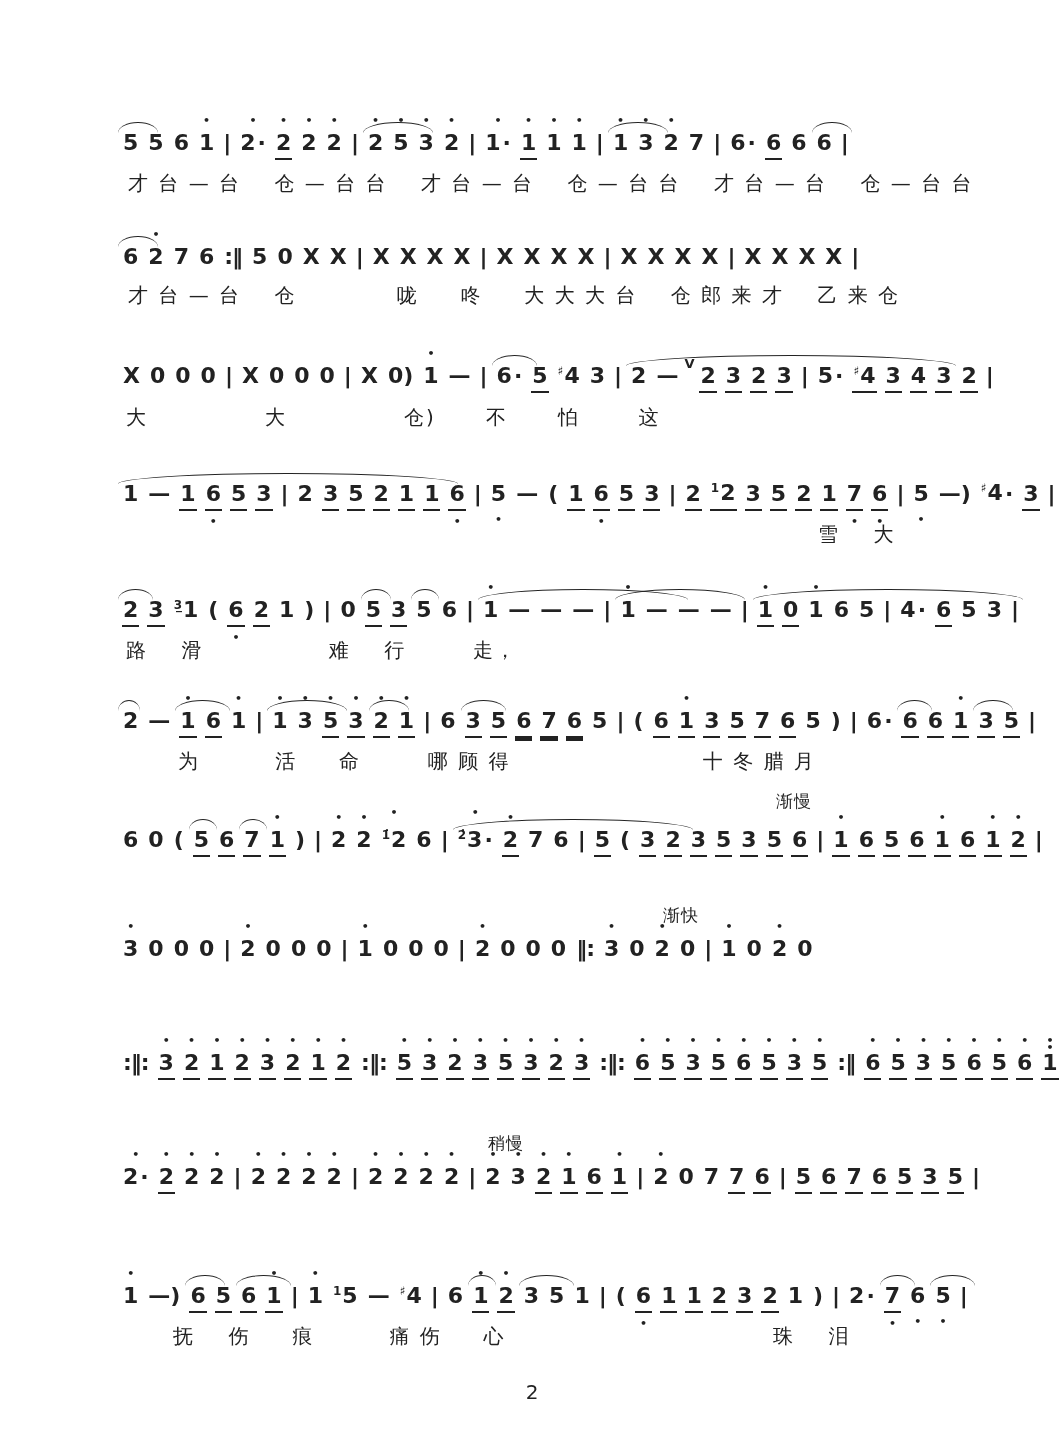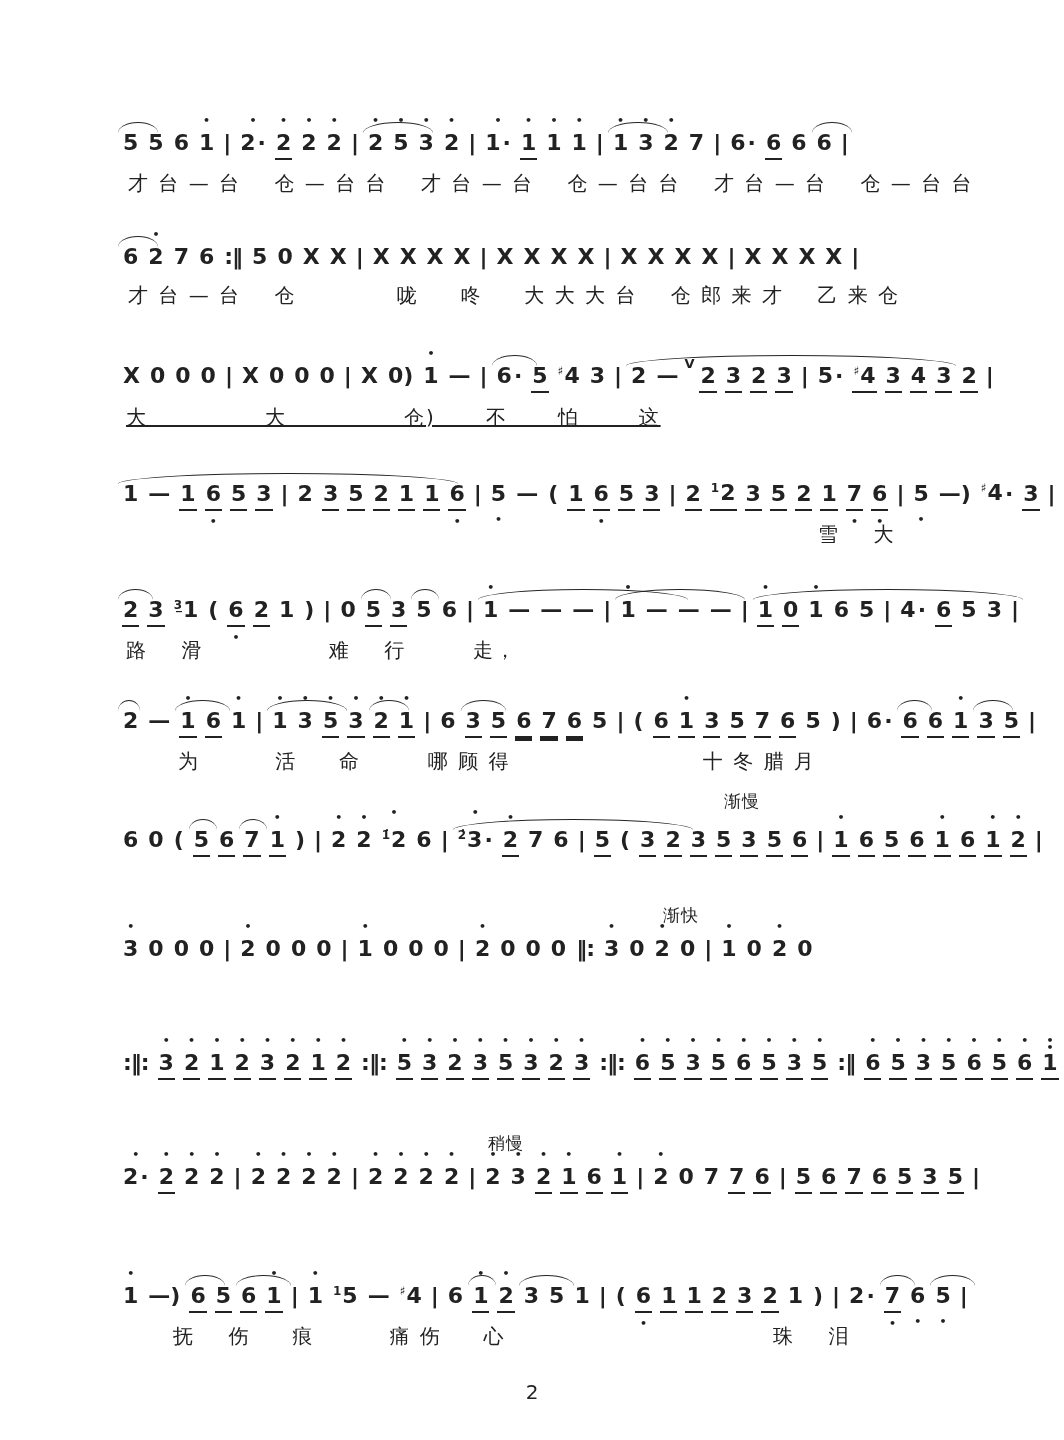--- a/index.html
+++ b/index.html
@@ -75,21 +75,21 @@
       <div class="line">
         <div class="notes"><span class="arc" style="width: 40px; margin-right: -40px;"></span><span class="tok"><span class="body">6</span></span><span class="tok"><span class="body">2</span><span class="above">
               <div>•</div>
             </span></span><span class="tok"><span class="body">7</span></span><span class="tok"><span class="body">6</span></span><span class="tok rep"><span class="body">:‖</span></span><span class="tok"><span class="body">5</span></span><span class="tok"><span class="body">0</span></span><span class="tok"><span class="body">X</span></span><span class="tok"><span class="body">X</span></span><span class="tok bar"><span class="body">|</span></span><span class="tok"><span class="body">X</span></span><span class="tok"><span class="body">X</span></span><span class="tok"><span class="body">X</span></span><span class="tok"><span class="body">X</span></span><span class="tok bar"><span class="body">|</span></span><span class="tok"><span class="body">X</span></span><span class="tok"><span class="body">X</span></span><span class="tok"><span class="body">X</span></span><span class="tok"><span class="body">X</span></span><span class="tok bar"><span class="body">|</span></span><span class="tok"><span class="body">X</span></span><span class="tok"><span class="body">X</span></span><span class="tok"><span class="body">X</span></span><span class="tok"><span class="body">X</span></span><span class="tok bar"><span class="body">|</span></span><span class="tok"><span class="body">X</span></span><span class="tok"><span class="body">X</span></span><span class="tok"><span class="body">X</span></span><span class="tok"><span class="body">X</span></span><span class="tok bar"><span class="body">|</span></span></div>
         <div class="lyrics" style="padding-left: 10px;">才 台 — 台    仓            咙     咚     大 大 大 台    仓 郎 来 才    乙 来 仓</div>
       </div>
       <div class="line">
         <div class="notes"><span class="tok"><span class="body">X</span></span><span class="tok"><span class="body">0</span></span><span class="tok"><span class="body">0</span></span><span class="tok"><span class="body">0</span></span><span class="tok bar"><span class="body">|</span></span><span class="tok"><span class="body">X</span></span><span class="tok"><span class="body">0</span></span><span class="tok"><span class="body">0</span></span><span class="tok"><span class="body">0</span></span><span class="tok bar"><span class="body">|</span></span><span class="tok"><span class="body">X</span></span><span class="tok"><span class="body">0)</span></span><span class="tok"><span class="body">1</span><span class="above">
               <div>•</div>
             </span></span><span class="tok"><span class="body">—</span></span><span class="tok bar"><span class="body">|</span></span><span class="arc" style="width: 45px; margin-right: -45px;"></span><span class="tok"><span class="body">6<span class="dotafter">·</span></span></span><span class="tok u1"><span class="body">5</span></span><span class="tok"><span class="body"><sup class="acc">♯</sup>4</span></span><span class="tok"><span class="body">3</span></span><span class="tok bar"><span class="body">|</span></span><span class="arc" style="width: 330px; margin-right: -330px;"></span><span class="tok"><span class="body">2</span></span><span class="tok"><span class="body">—</span></span><span class="breath">V</span><span class="tok u1"><span class="body">2</span></span><span class="tok u1"><span class="body">3</span></span><span class="tok u1"><span class="body">2</span></span><span class="tok u1"><span class="body">3</span></span><span class="tok bar"><span class="body">|</span></span><span class="tok"><span class="body">5<span class="dotafter">·</span></span></span><span class="tok u1"><span class="body"><sup class="acc">♯</sup>4</span></span><span class="tok u1"><span class="body">3</span></span><span class="tok u1"><span class="body">4</span></span><span class="tok u1"><span class="body">3</span></span><span class="tok u1"><span class="body">2</span></span><span class="tok bar"><span class="body">|</span></span></div>
-        <div class="lyrics" style="padding-left: 8px; text-decoration: underline;">大              大              仓)      不      怕       这</div>
+        <div class="lyrics" style="padding-left: 8px;">大              大              仓)      不      怕       这</div>
       </div>
       <div class="line">
         <div class="notes"><span class="arc" style="width: 340px; margin-right: -340px;"></span><span class="tok"><span class="body">1</span></span><span class="tok"><span class="body">—</span></span><span class="tok u1"><span class="body">1</span></span><span class="tok u1"><span class="body">6</span><span class="below">•</span></span><span class="tok u1"><span class="body">5</span></span><span class="tok u1"><span class="body">3</span></span><span class="tok bar"><span class="body">|</span></span><span class="tok"><span class="body">2</span></span><span class="tok u1"><span class="body">3</span></span><span class="tok u1"><span class="body">5</span></span><span class="tok u1"><span class="body">2</span></span><span class="tok u1"><span class="body">1</span></span><span class="tok u1"><span class="body">1</span></span><span class="tok u1"><span class="body">6</span><span class="below">•</span></span><span class="tok bar"><span class="body">|</span></span><span class="tok"><span class="body">5</span><span class="below">•</span></span><span class="tok"><span class="body">—</span></span><span class="tok"><span class="body">(</span></span><span class="tok u1"><span class="body">1</span></span><span class="tok u1"><span class="body">6</span><span class="below">•</span></span><span class="tok u1"><span class="body">5</span></span><span class="tok u1"><span class="body">3</span></span><span class="tok bar"><span class="body">|</span></span><span class="tok u1"><span class="body">2</span></span><span class="tok u1"><span class="body"><sup class="grace">1</sup>2</span></span><span class="tok u1"><span class="body">3</span></span><span class="tok u1"><span class="body">5</span></span><span class="tok u1"><span class="body">2</span></span><span class="tok u1"><span class="body">1</span></span><span class="tok u1"><span class="body">7</span><span class="below">•</span></span><span class="tok u1"><span class="body">6</span><span class="below">•</span></span><span class="tok bar"><span class="body">|</span></span><span class="tok"><span class="body">5</span><span class="below">•</span></span><span class="tok"><span class="body">—)</span></span><span class="tok"><span class="body"><sup class="acc">♯</sup>4<span class="dotafter">·</span></span></span><span class="tok u1"><span class="body">3</span></span><span class="tok bar"><span class="body">|</span></span></div>
         <div class="lyrics" style="padding-left: 700px;">雪    大</div>
       </div>
       <div class="line">
         <div class="notes"><span class="arc" style="width: 35px; margin-right: -35px;"></span><span class="tok u1"><span class="body">2</span></span><span class="tok u1"><span class="body">3</span></span><span class="tok"><span class="body"><sup class="grace">3̲</sup>1</span></span><span class="tok"><span class="body">(</span></span><span class="tok u1"><span class="body">6</span><span class="below">•</span></span><span class="tok u1"><span class="body">2</span></span><span class="tok"><span class="body">1</span></span><span class="tok"><span class="body">)</span></span><span class="tok bar"><span class="body">|</span></span><span class="tok"><span class="body">0</span></span><span class="arc" style="width: 30px; margin-right: -30px;"></span><span class="tok u1"><span class="body">5</span></span><span class="tok u1"><span class="body">3</span></span><span class="arc" style="width: 28px; margin-right: -28px;"></span><span class="tok"><span class="body">5</span></span><span class="tok"><span class="body">6</span></span><span class="tok bar"><span class="body">|</span></span><span class="arc" style="width: 210px; margin-right: -210px;"></span><span class="tok"><span class="body">1</span><span class="above">
               <div>•</div>
             </span></span><span class="tok"><span class="body">—</span></span><span class="tok"><span class="body">—</span></span><span class="tok"><span class="body">—</span></span><span class="tok bar"><span class="body">|</span></span><span class="arc" style="width: 130px; margin-right: -130px;"></span><span class="tok"><span class="body">1</span><span class="above">
               <div>•</div>
@@ -118,21 +118,21 @@
             </span></span><span class="tok u1"><span class="body">1</span><span class="above">
               <div>•</div>
             </span></span><span class="tok bar"><span class="body">|</span></span><span class="tok"><span class="body">6</span></span><span class="arc" style="width: 45px; margin-right: -45px;"></span><span class="tok u1"><span class="body">3</span></span><span class="tok u1"><span class="body">5</span></span><span class="tok u2"><span class="body">6</span></span><span class="tok u2"><span class="body">7</span></span><span class="tok u2"><span class="body">6</span></span><span class="tok"><span class="body">5</span></span><span class="tok bar"><span class="body">|</span></span><span class="tok"><span class="body">(</span></span><span class="tok u1"><span class="body">6</span></span><span class="tok u1"><span class="body">1</span><span class="above">
               <div>•</div>
             </span></span><span class="tok u1"><span class="body">3</span></span><span class="tok u1"><span class="body">5</span></span><span class="tok u1"><span class="body">7</span></span><span class="tok u1"><span class="body">6</span></span><span class="tok"><span class="body">5</span></span><span class="tok"><span class="body">)</span></span><span class="tok bar"><span class="body">|</span></span><span class="tok"><span class="body">6<span class="dotafter">·</span></span></span><span class="arc" style="width: 35px; margin-right: -35px;"></span><span class="tok u1"><span class="body">6</span></span><span class="tok u1"><span class="body">6</span></span><span class="tok u1"><span class="body">1</span><span class="above">
               <div>•</div>
             </span></span><span class="arc" style="width: 40px; margin-right: -40px;"></span><span class="tok u1"><span class="body">3</span></span><span class="tok u1"><span class="body">5</span></span><span class="tok bar"><span class="body">|</span></span></div>
         <div class="lyrics" style="padding-left: 60px;">为         活     命        哪 顾 得                       十 冬 腊 月</div>
       </div>
       <div class="line">
-        <div class="tempo-ann" style="left: 606px;">渐慢</div>
+        <div class="tempo-ann" style="left: 658px;">渐慢</div>
         <div class="notes"><span class="tok"><span class="body">6</span></span><span class="tok"><span class="body">0</span></span><span class="tok"><span class="body">(</span></span><span class="arc" style="width: 28px; margin-right: -28px;"></span><span class="tok u1"><span class="body">5</span></span><span class="tok u1"><span class="body">6</span></span><span class="arc" style="width: 28px; margin-right: -28px;"></span><span class="tok u1"><span class="body">7</span></span><span class="tok u1"><span class="body">1</span><span class="above">
               <div>•</div>
             </span></span><span class="tok"><span class="body">)</span></span><span class="tok bar"><span class="body">|</span></span><span class="tok"><span class="body">2</span><span class="above">
               <div>•</div>
             </span></span><span class="tok"><span class="body">2</span><span class="above">
               <div>•</div>
             </span></span><span class="tok"><span class="body"><sup class="grace">1̇</sup>2</span><span class="above">
               <div>•</div>
             </span></span><span class="tok"><span class="body">6</span></span><span class="tok bar"><span class="body">|</span></span><span class="arc" style="width: 240px; margin-right: -240px;"></span><span class="tok"><span class="body"><sup class="grace">2̇</sup>3<span class="dotafter">·</span></span><span class="above">
               <div>•</div>

